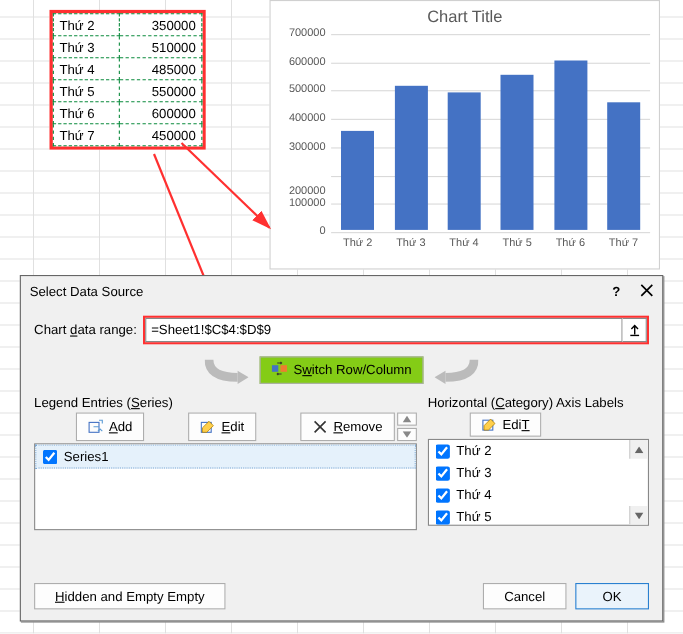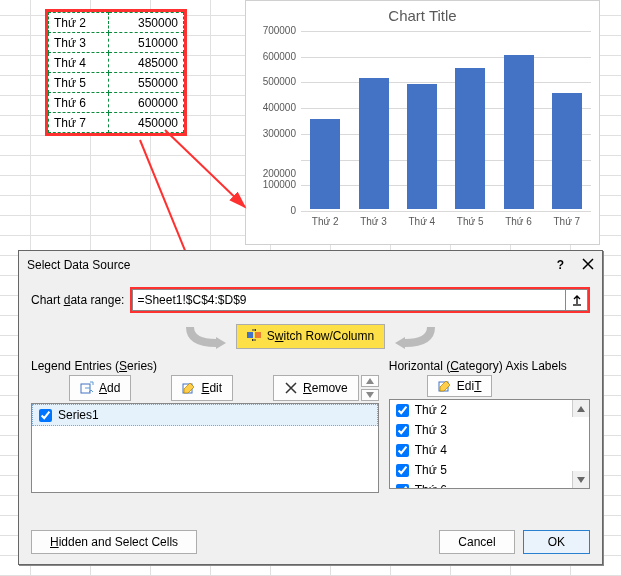--- a/index.html
+++ b/index.html
@@ -170,21 +170,21 @@
     display: flex;
     align-items: center;
     justify-content: center;
     gap: 10px;
     margin: 6px 0 8px 0;
     height: 30px;
   }
   .curved-arrow svg { display:block;}
   .switch-btn {
     border: 1px solid #adadad;
-    background: #fde047;
+    background: #84cc16;
     padding: 3px 10px;
     display: inline-flex;
     align-items: center;
     gap: 6px;
     font-size: 12px;
   }
   .switch-btn span.u { text-decoration: underline; }
   .mini-switch-icon svg { width:14px; height:14px; }
 
   .lists-row {
@@ -223,21 +223,21 @@
   }
   .ud-btn {
     width:18px; height:12px;
     border:1px solid #adadad;
     background:#fdfdfd;
     display:flex; align-items:center; justify-content:center;
   }
   .list-box {
     border: 1px solid #888;
     background: #fff;
-    height: 90px;
+    height: 79px;
     overflow: hidden;
     position: relative;
   }
   .list-row {
     display: flex;
     align-items: center;
     gap: 6px;
     padding: 3px 6px;
     font-size: 12px;
   }
@@ -515,20 +515,20 @@
                 <path d="M0 0 L4 6 L8 0 Z" fill="#666"></path>
               </svg>
             </div>
         </div>
       </div>
     </div>
   </div>
 
   <div class="dlg-footer">
     <div class="footer-btn">
-      <span class="u">H</span><span>idden and Select Cells</span>
+      <span class="u">H</span><span>idden and Empty Empty</span>
     </div>
     <div class="footer-right">
       <div class="footer-btn">Cancel</div>
       <div class="footer-btn ok">OK</div>
     </div>
   </div>
 </div>
 
 </body></html>

